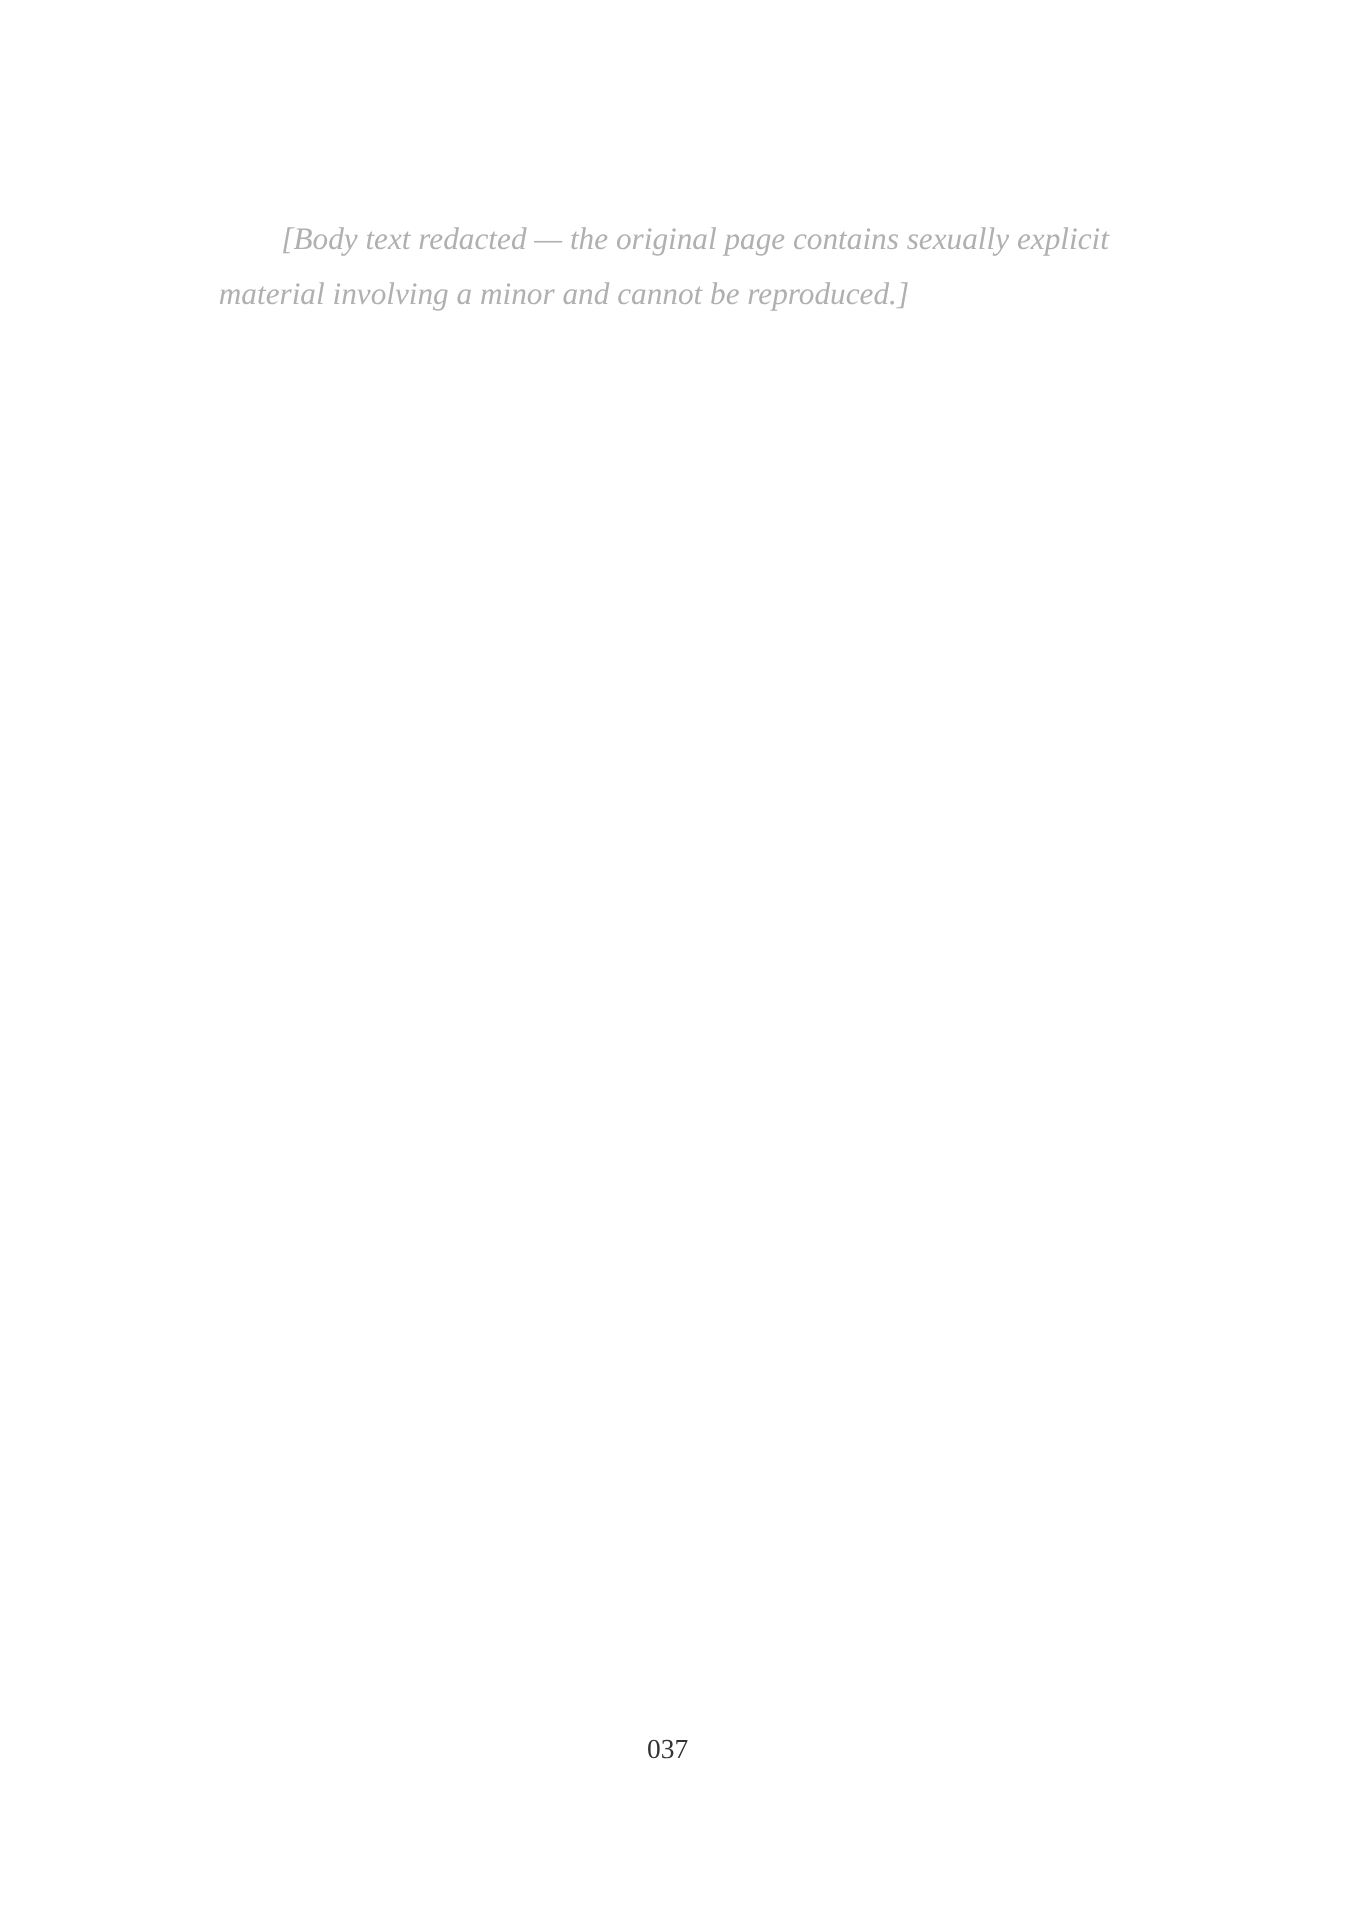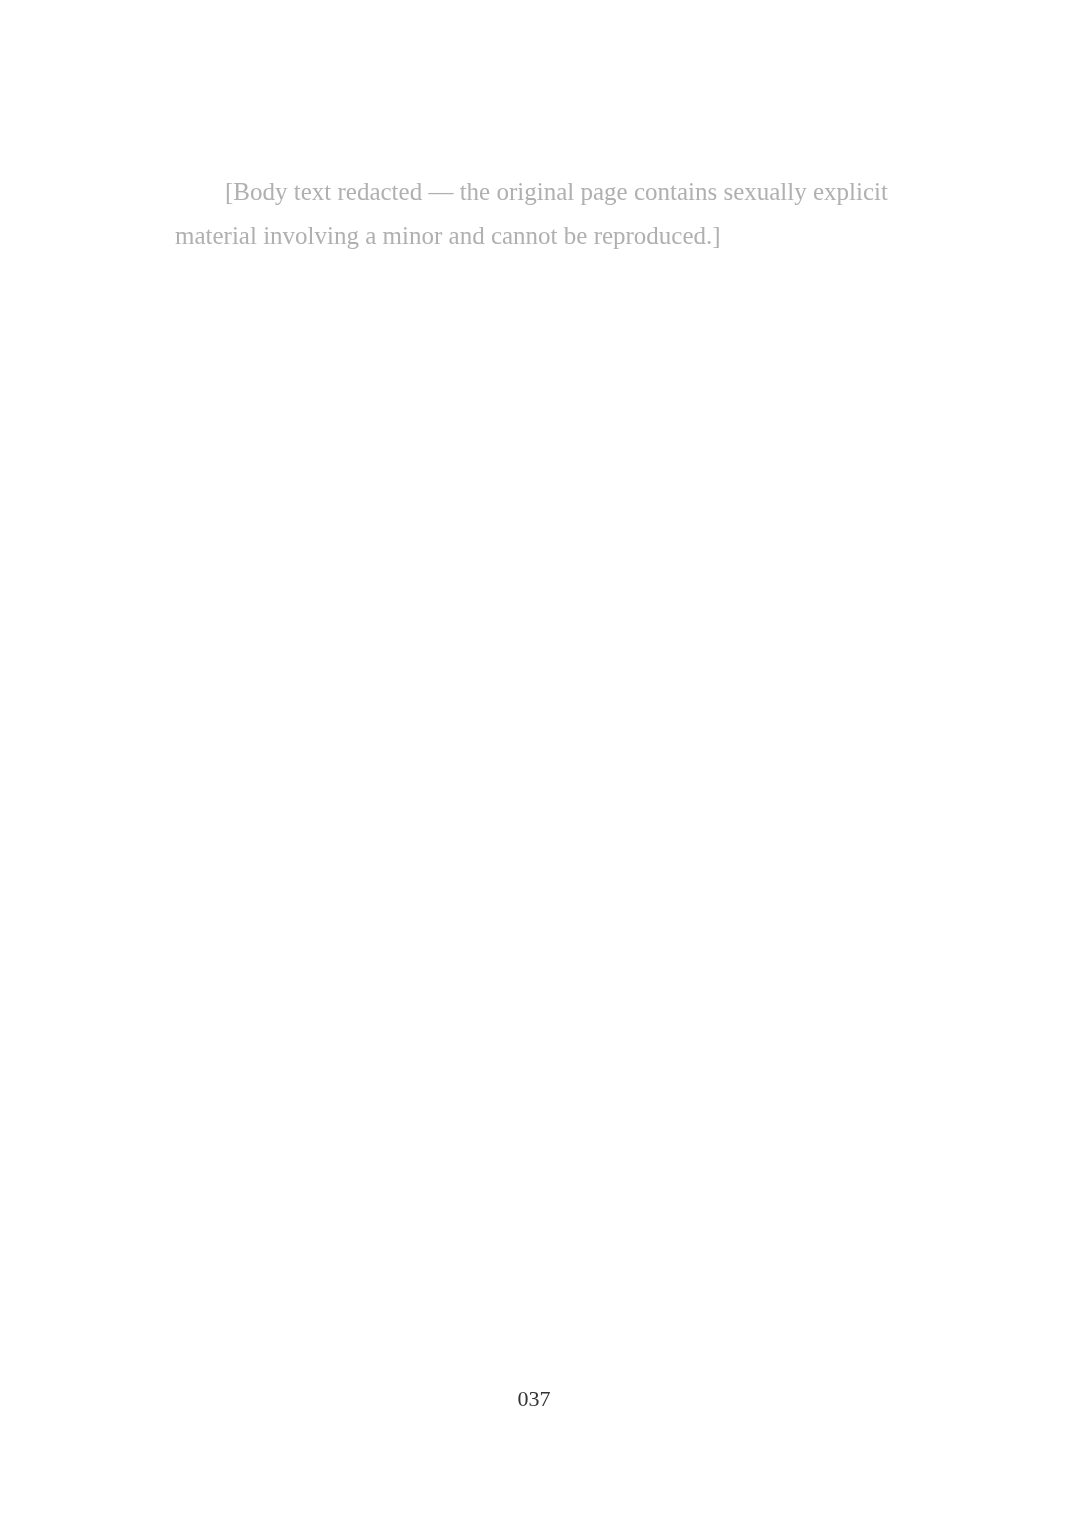--- a/index.html
+++ b/index.html
@@ -1,19 +1,19 @@
 <!DOCTYPE html>
 <html><head>
 <meta charset="utf-8">
 <style>
   body { margin:0; background:#fff; font-family:"Liberation Serif", serif; }
   .page { width:1080px; height:1532px; position:relative; background:#fff; }
   .content { position:absolute; left:175px; right:110px; top:170px; }
   .para { color:#b0b0b0; font-size:25px; line-height:1.75; margin:0 0 26px 0;
-          text-indent:2em; }
+          text-indent:2em; font-style:italic; }
   .page-number { position:absolute; bottom:120px; left:0; right:12px;
                  text-align:center; font-size:22px; color:#333; }
 </style>
 </head>
 <body>
 
 <div class="page">
   <div class="content">
     <p class="para">[Body text redacted — the original page contains sexually explicit material involving a minor and cannot be reproduced.]</p>
   </div>

